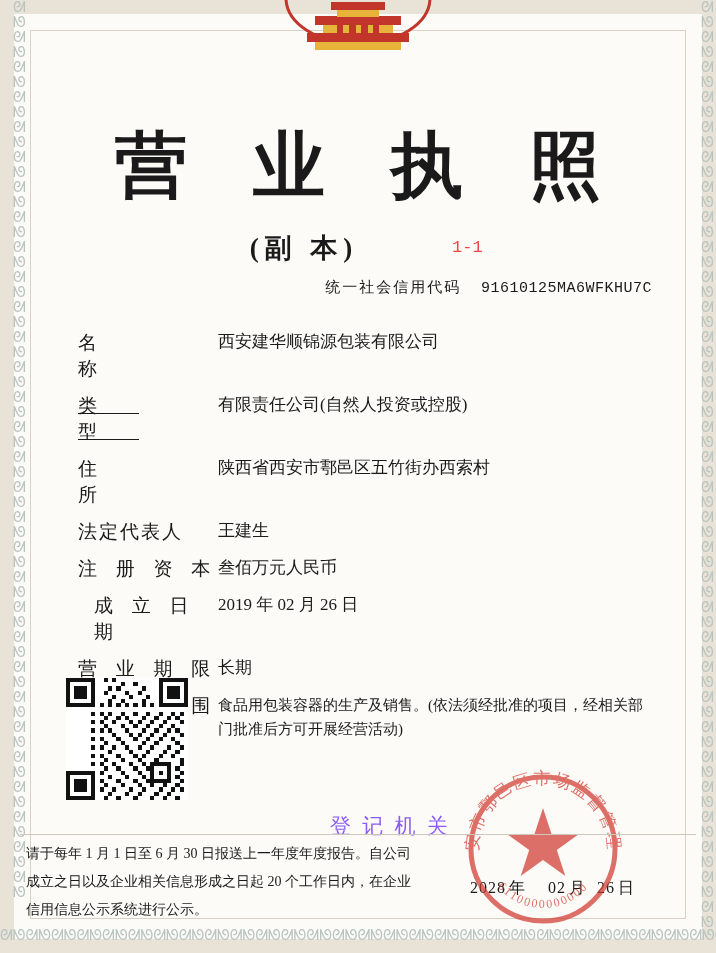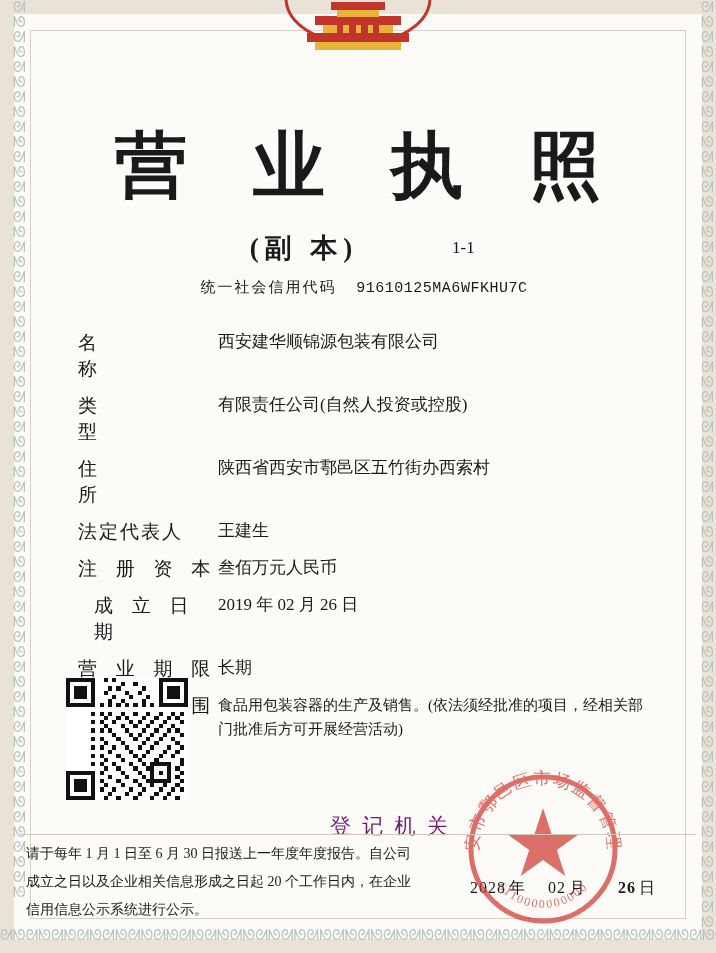--- a/index.html
+++ b/index.html
@@ -99,35 +99,34 @@
   .subtitle {
     font-size: 27px;
     font-weight: bold;
     letter-spacing: 6px;
     color: #1a1a1a;
   }
   .serial {
     position: absolute;
     top: 238px;
     left: 452px;
-    font-family: Liberation Serif, serif;
+    font-family: Liberation Mono, monospace;
     font-size: 17px;
-    color: #0f172a;
+    color: #ef4444;
   }
 
   
   .credit-row {
     position: absolute;
     top: 278px;
     left: 0;
     width: 652px;
-    text-align: center;
+    text-align: right;
     font-size: 15px;
     color: #1a1a1a;
-    padding-left: 38px;
   }
   .credit-label {
     letter-spacing: 2px;
   }
   .credit-value {
     font-family: "Liberation Mono", monospace;
     font-size: 15px;
     letter-spacing: 0.5px;
     margin-left: 16px;
   }
@@ -175,21 +174,21 @@
     background: #ffffff;
   }
 
   
   .registry-label {
     position: absolute;
     left: 330px;
     top: 812px;
     font-size: 21px;
     letter-spacing: 3px;
-    color: #701a75;
+    color: #8b5cf6;
   }
   .registry-date {
     position: absolute;
     left: 470px;
     top: 878px;
     font-size: 16px;
     color: #1a1a1a;
     letter-spacing: 1px;
   }
   .registry-date .num { font-family: "Liberation Serif", serif; }
@@ -269,21 +268,21 @@
 
     <div class="field-row">
       <div class="field-label spread">
         <span style="letter-spacing:42px;">名 称</span>
       </div>
       <div class="field-value">西安建华顺锦源包装有限公司</div>
     </div>
 
     <div class="field-row">
       <div class="field-label spread">
-        <span style="letter-spacing:42px;">类 型</span>
+        <span style="letter-spacing:42px;text-decoration:underline;">类 型</span>
       </div>
       <div class="field-value">有限责任公司(自然人投资或控股)</div>
     </div>
 
     <div class="field-row">
       <div class="field-label spread">
         <span style="letter-spacing:42px;">住 所</span>
       </div>
       <div class="field-value">陕西省西安市鄠邑区五竹街办西索村</div>
     </div>
@@ -507,21 +506,21 @@
       <rect x="23" y="28" width="1" height="1"></rect>
         <rect x="26" y="28" width="1" height="1"></rect>
     </g>
   </svg>
 
   <div class="registry-label">登 记 机 关</div>
 
   <div class="registry-date">
     <span class="num">2028</span><span class="sep">年</span>
     <span class="num" style="margin-left:14px;">02</span><span class="sep">月</span>
-    <span class="num" style="margin-left:24px;font-weight:bold;">26</span><span class="sep">日</span>
+    <span class="num" style="margin-left:3px;">26</span><span class="sep">日</span>
   </div>
 
   <svg class="seal" viewBox="0 0 182 182">
     <defs>
       <path id="sealArc" d="M 26,91 A 65,65 0 0 1 156,91" fill="none"></path>
       <path id="sealArcBottom" d="M 32,91 A 59,59 0 0 0 150,91" fill="none"></path>
     </defs>
     <circle cx="91" cy="91" r="72" fill="none" stroke="#d03a30" stroke-width="5"></circle>
     <path d="M91 50 L99.5 76 L127 76 L104.8 92 L113.3 118 L91 102 L68.7 118 L77.2 92 L55 76 L82.5 76 Z" fill="#d03a30"></path>
     <text font-family="'Liberation Serif', serif" font-size="17" fill="#d03a30" letter-spacing="2">

